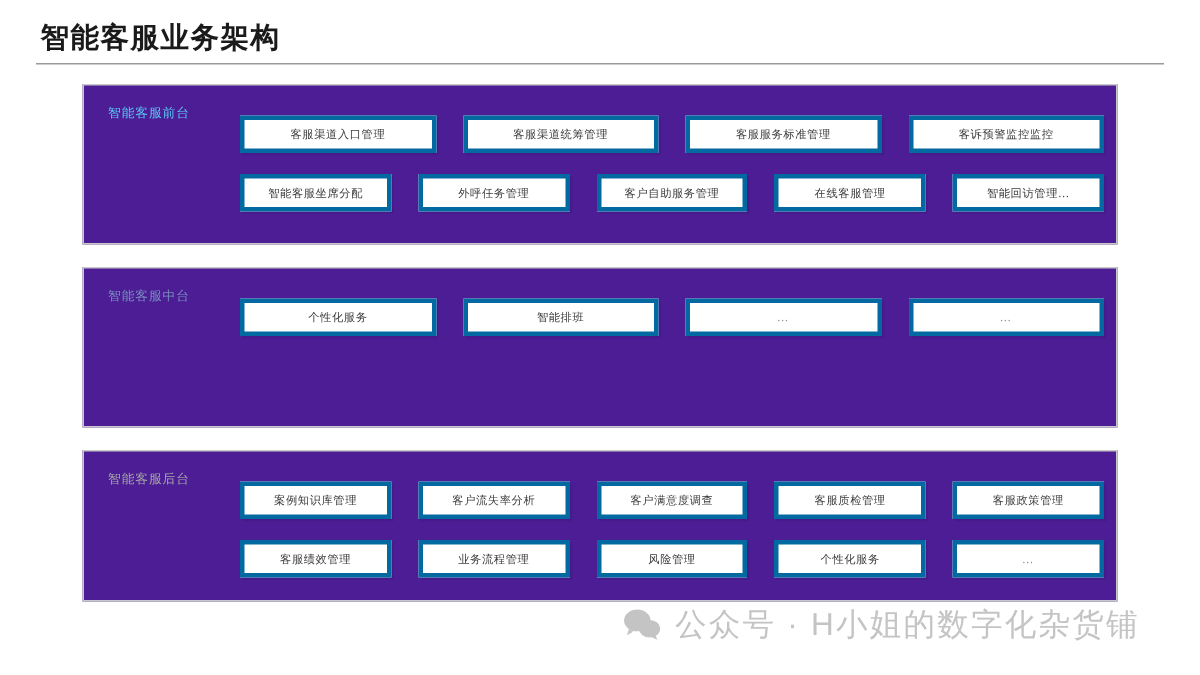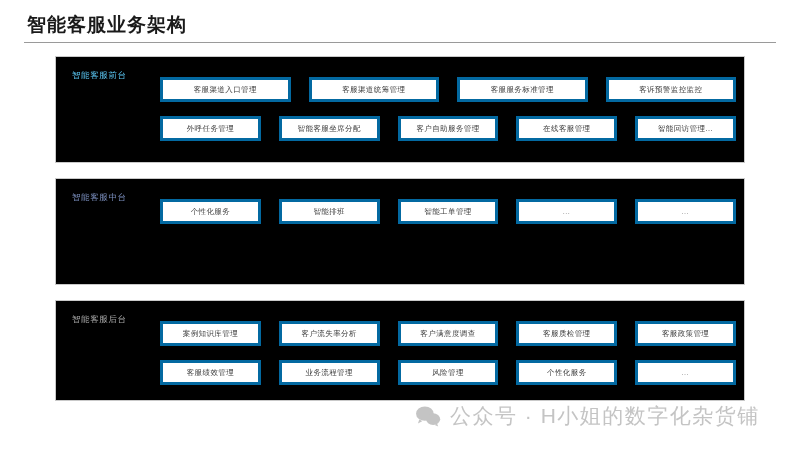--- a/index.html
+++ b/index.html
@@ -35,21 +35,21 @@
     top: 42px;
     width: 752px;
     height: 1px;
     background: #9a9a9a;
   }
   .section {
     position: absolute;
     left: 55px;
     width: 690px;
     border: 1px solid #c9c9c9;
-    background: #000000;
+    background: #4c1d95;
     box-sizing: border-box;
   }
   #section-0 { top: 56px;  height: 107px; }
   #section-1 { top: 178px; height: 107px; }
   #section-2 { top: 300px; height: 101px; }
 
   .section-label {
     position: absolute;
     left: 16px;
     top: 13px;
@@ -123,36 +123,35 @@
   <div class="section" id="section-0">
     <div class="section-label label-front">智能客服前台</div>
     <div class="rows">
         <div class="row">
           <div class="cell">客服渠道入口管理</div>
           <div class="cell">客服渠道统筹管理</div>
           <div class="cell">客服服务标准管理</div>
           <div class="cell">客诉预警监控监控</div>
         </div>
         <div class="row">
+          <div class="cell">智能客服坐席分配</div>
           <div class="cell">外呼任务管理</div>
-          <div class="cell">智能客服坐席分配</div>
           <div class="cell">客户自助服务管理</div>
           <div class="cell">在线客服管理</div>
           <div class="cell">智能回访管理…</div>
         </div>
       </div>
   </div>
 
   <div class="section" id="section-1">
     <div class="section-label label-mid">智能客服中台</div>
     <div class="rows">
         <div class="row">
           <div class="cell">个性化服务</div>
           <div class="cell">智能排班</div>
-          <div class="cell">智能工单管理</div>
           <div class="cell ellipsis">…</div>
           <div class="cell ellipsis">…</div>
         </div>
       </div>
   </div>
 
   <div class="section" id="section-2">
     <div class="section-label label-back">智能客服后台</div>
     <div class="rows">
         <div class="row">

